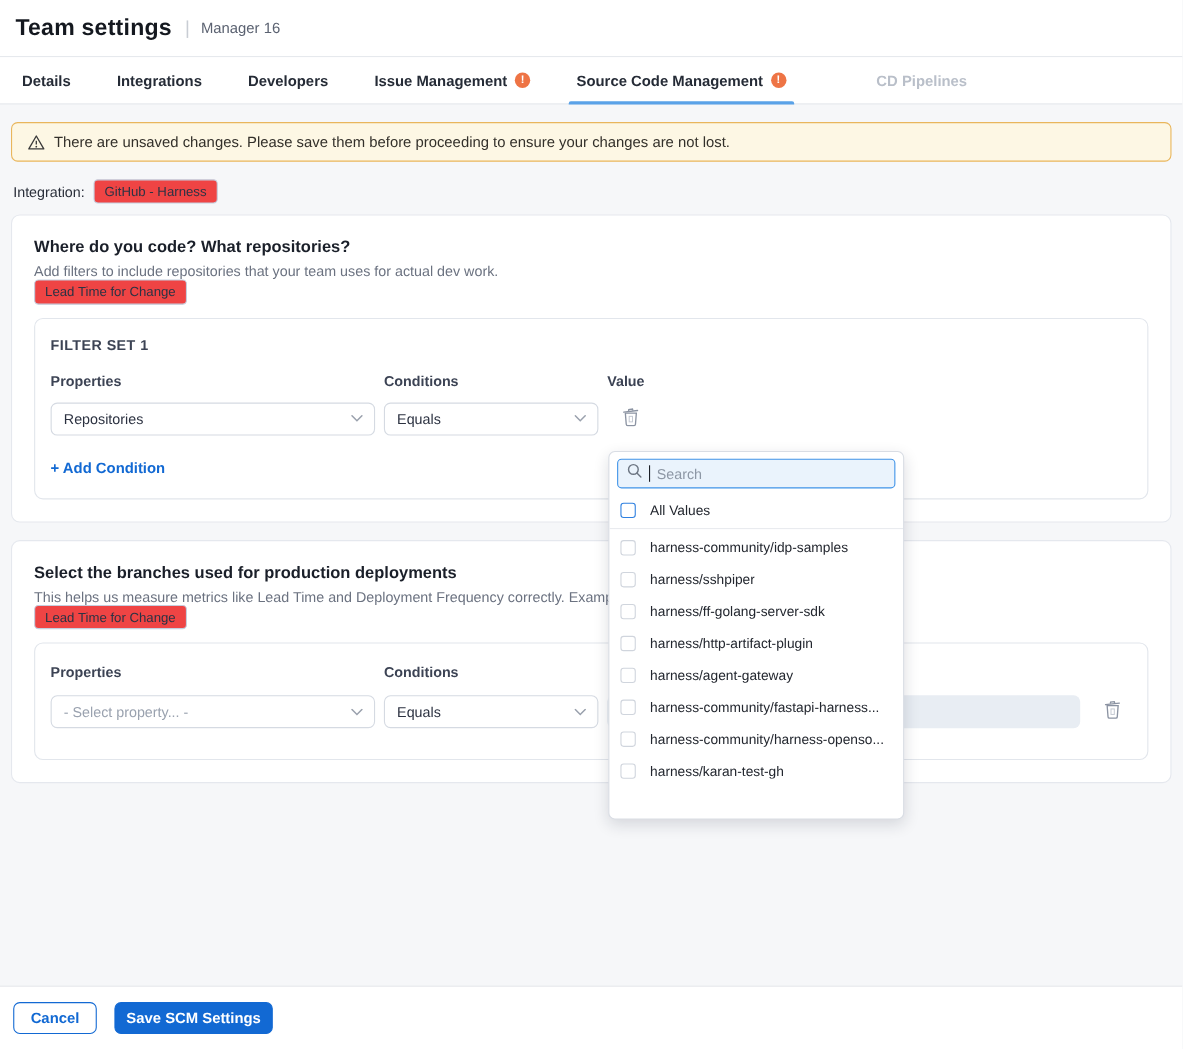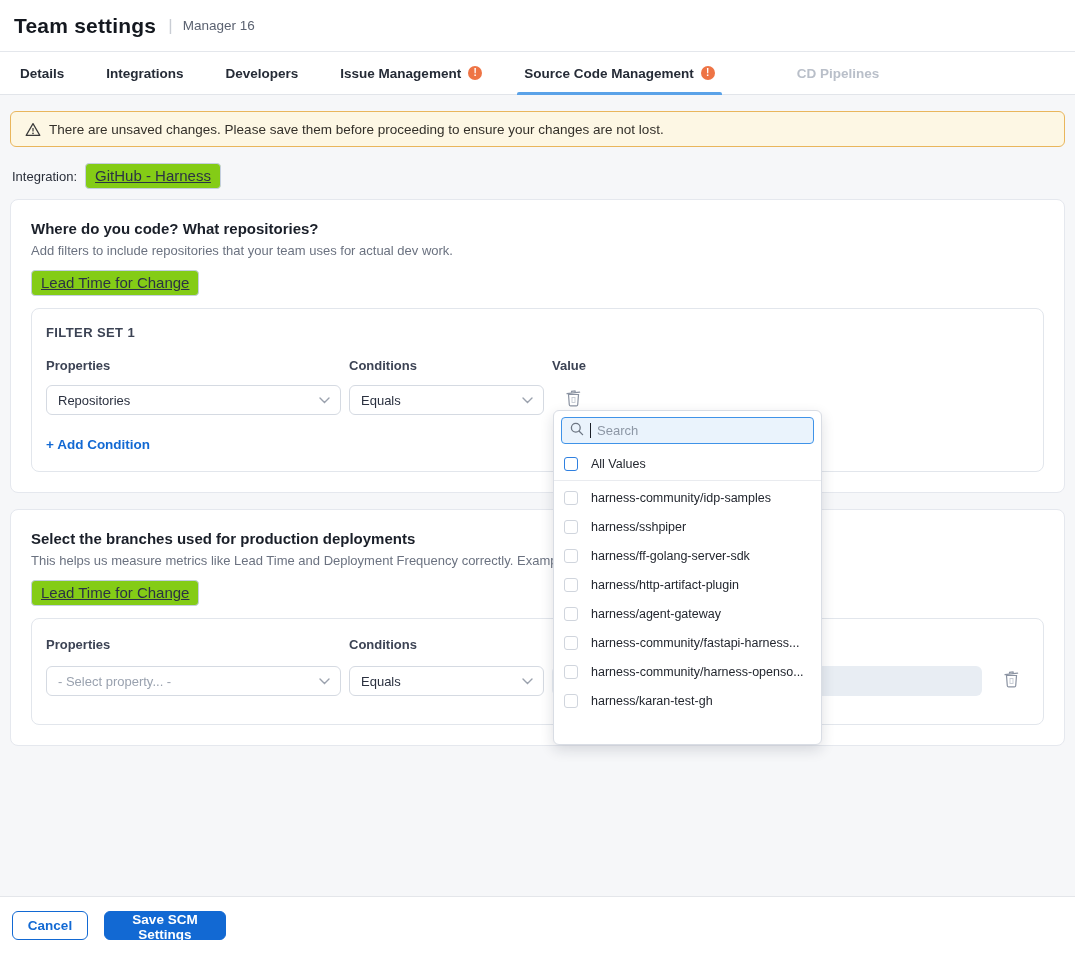--- a/index.html
+++ b/index.html
@@ -20,26 +20,26 @@
   .warn-badge { width:14px; height:14px; border-radius:50%; background:#ee7445; color:#fff; font-size:10px; font-weight:bold; display:inline-flex; align-items:center; justify-content:center; line-height:1; }
 
   
   .content { padding:16px 10px 0 10px; }
   .banner { background:#fdf7e4; border:1px solid #e9b65c; border-radius:6px; height:36px; display:flex; align-items:center; gap:8px; padding:0 14px; margin-bottom:16px; }
   .banner-text { font-size:13.5px; color:#33302a; }
   .tri-icon { display:inline-flex; }
 
   .integ-row { display:flex; align-items:center; gap:8px; margin:0 2px 10px 2px; }
   .integ-label { font-size:13px; color:#2a2f3a; }
-  .chip { display:inline-block; border:1px solid #c4cfdf; border-radius:4px; background:#84cc16; font-size:15px; color:#2b3344; padding:3px 9px; line-height:1.2;text-decoration:underline; }
+  .chip { display:inline-block; border:1px solid #c4cfdf; border-radius:4px; background:#ef4444; font-size:12px; color:#2b3344; padding:3px 9px; line-height:1.2; }
 
   .card { background:#fff; border:1px solid #e5e8ee; border-radius:8px; padding:20px; margin-bottom:16px; }
   .card-title { font-size:15px; font-weight:bold; color:#1a1f29; }
   .card-sub { font-size:13px; color:#6b7280; margin-top:6px; }
-  .card .chip { margin-top:12px; }
+  .card .chip { }
 
   .panel { border:1px solid #e2e6ec; border-radius:8px; margin-top:12px; padding:16px 14px 18px 14px; }
   .fs-label { font-size:13px; font-weight:bold; color:#3c4354; letter-spacing:.4px; }
   .cols { display:flex; gap:8px; margin-top:18px; }
   .cols.first-row-gap { margin-top:14px; }
   .col-label { font-size:13px; font-weight:bold; color:#3c4354; }
   .w-prop { width:295px; } .w-cond { width:195px; } .w-val { width:430px; }
   .selects { display:flex; gap:8px; margin-top:12px; align-items:center;text-align:center; }
   .select { height:30px; border:1px solid #d5dae2; border-radius:6px; background:#fff; display:flex; align-items:center; justify-content:space-between; padding:0 10px 0 11px; cursor:pointer; }
   .select .sel-text { font-size:13px; color:#2b3140; }
@@ -60,21 +60,21 @@
   .opt-row.items { height:29px; }
   .cbx { width:14px; height:14px; border:1px solid #d0d5dd; border-radius:3px; background:#fff; flex:none; }
   .cbx.focus { border:1.5px solid #2f80e0; }
   .opt-label { font-size:12.5px; color:#23272f; white-space:nowrap; overflow:hidden; }
   .list-divider { height:1px; background:#e9ebef; margin:1px 0 2px 0; }
 
   
   .footer { position:absolute; left:0; right:0; bottom:0; height:58px; background:#fff; border-top:1px solid #e4e6ea; display:flex; align-items:center; padding:0 12px; gap:16px; }
   .btn { height:29px; border-radius:6px; font-size:13.5px; font-weight:bold; cursor:pointer; font-family:"Liberation Sans",sans-serif; }
   .btn-cancel { width:76px; background:#fff; border:1.5px solid #1269d3; color:#1269d3; }
-  .btn-save { width:122px; background:#1269d3; border:1px solid #1269d3; color:#fff; }
+  .btn-save { width:144px; background:#1269d3; border:1px solid #1269d3; color:#fff; }
 </style>
 </head>
 <body>
 
 <header class="hdr">
   <span class="hdr-title">Team settings</span>
   <span class="hdr-sep">|</span>
   <span class="hdr-sub">Manager 16</span>
 </header>
 

